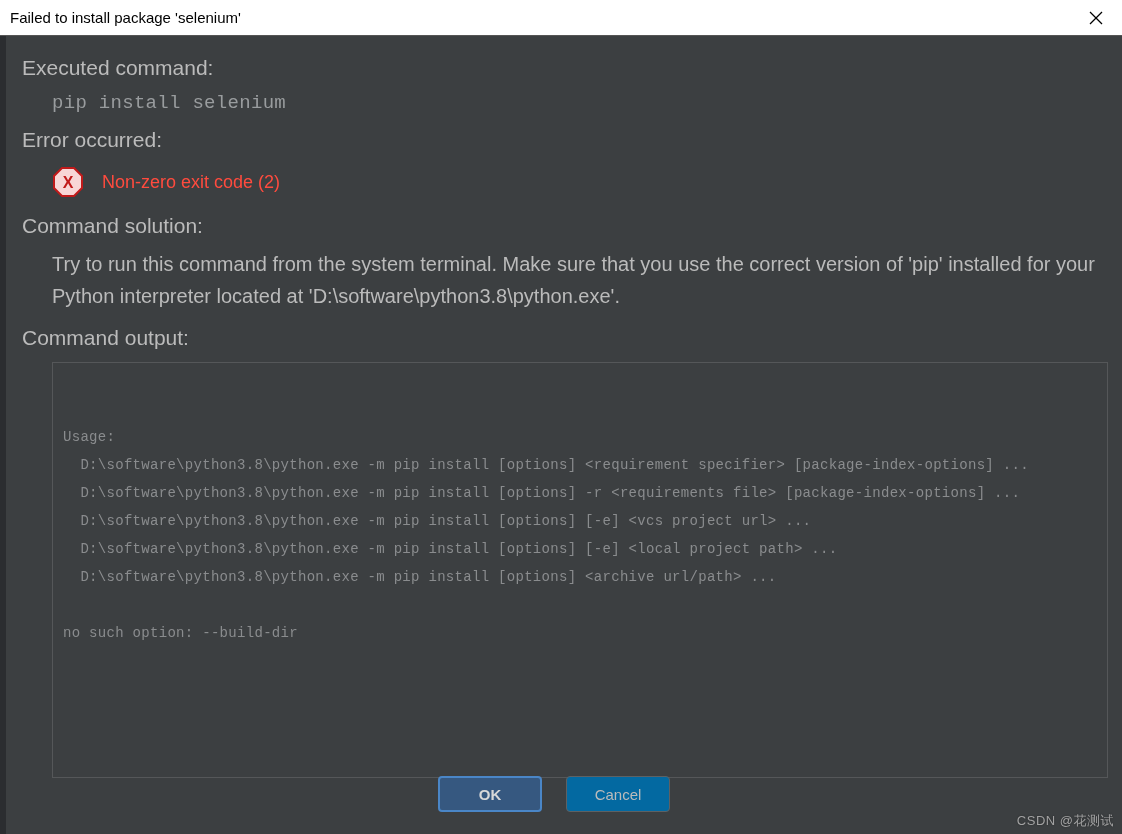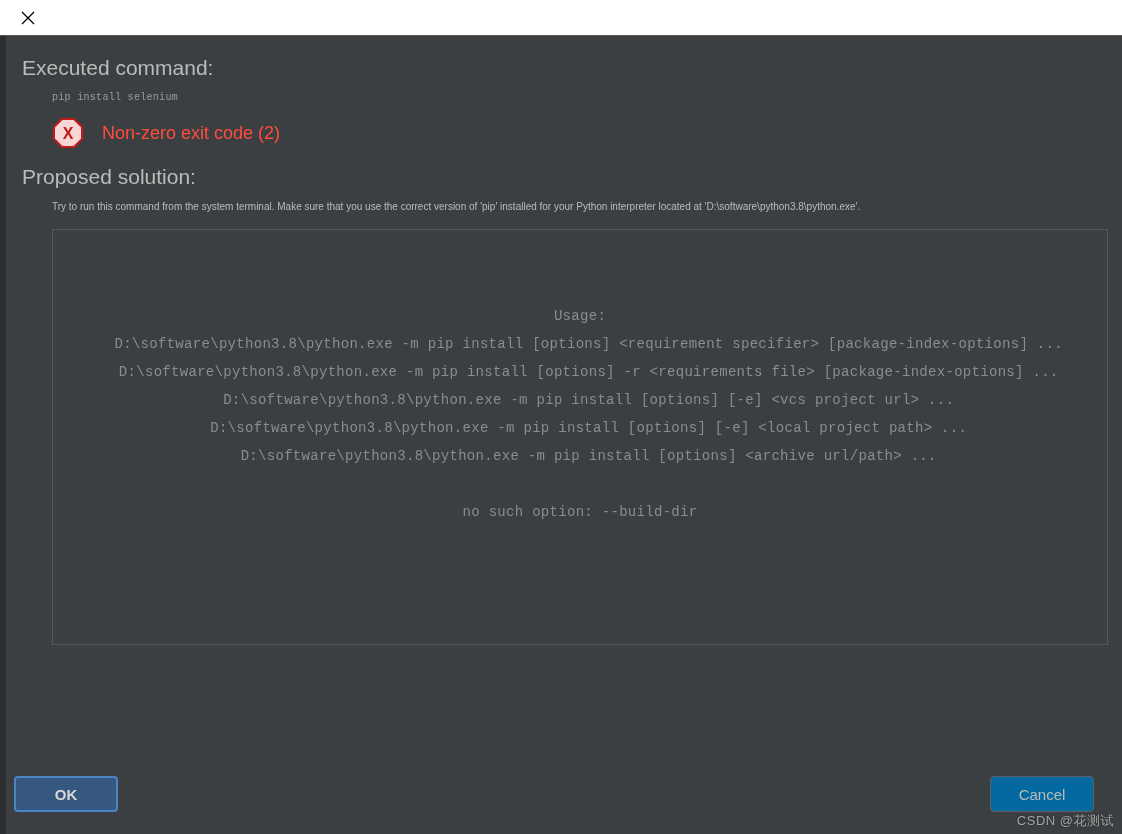--- a/index.html
+++ b/index.html
@@ -38,67 +38,66 @@
     padding: 12px 16px 0 16px;
   }
   .section-label {
     color: #bbbbbb;
     font-size: 21px;
     margin: 8px 0 10px 0;
   }
   .cmd {
     font-family: "Consolas", "Courier New", monospace;
     color: #999c9e;
-    font-size: 10px;
+    font-size: 19px;
     margin: 12px 0 14px 30px;
     letter-spacing: 0.3px;
   }
   .error-row {
     display: flex;
     align-items: center;
     gap: 18px;
     margin: 14px 0 16px 30px;
   }
   .error-row .badge {
     width: 32px; height: 32px;
     display: flex; align-items: center; justify-content: center;
   }
   .error-row .msg {
     color: #ff4b3e;
     font-size: 18px;
   }
   .solution-text {
     color: #bbbbbb;
-    font-size: 10px;
+    font-size: 20px;
     line-height: 1.6;
     margin: 10px 0 14px 30px;
     max-width: 1060px;
   }
   .output-box {
     margin: 12px 0 15px 30px;
     width: 1056px;
     height: 416px;
     border: 1px solid #555759;
     background: #3c3f41;
-    padding: 16px 10px;
+    padding: 4px 10px;
     font-family: "Consolas", "Courier New", monospace;
     color: #8a8c8e;
     font-size: 14px;
     white-space: pre;
     overflow: hidden;
     line-height: 2.0;
     letter-spacing: 0.3px;
-    text-align: center;
   }
   .button-row {
     position: absolute;
     left: 14px; right: 0; bottom: 0;
     height: 66px;
     display: flex;
-    justify-content: space-between;
+    justify-content: center;
     align-items: center;
     gap: 24px;
     padding: 0 28px 14px 0;
   }
   .btn {
     min-width: 104px;
     height: 36px;
     border-radius: 4px;
     display: flex; align-items: center; justify-content: center;
     font-size: 15px;
@@ -123,48 +122,51 @@
     font-size: 13px;
     letter-spacing: 0.5px;
     pointer-events: none;
     text-shadow: 0 0 2px rgba(0,0,0,0.4);
   }
 </style>
 </head>
 <body>
 
 <div class="titlebar">
+  <div class="title">Failed to install package 'selenium'</div>
   <div class="close">
     <svg viewBox="0 0 14 14">
       <line x1="1" y1="1" x2="13" y2="13" stroke="#000" stroke-width="1.3"></line>
       <line x1="13" y1="1" x2="1" y2="13" stroke="#000" stroke-width="1.3"></line>
     </svg>
   </div>
 </div>
 
 <div class="left-gutter"></div>
 
 <div class="content-wrap">
 
   <div class="section-label">Executed command:</div>
   <div class="cmd">pip install selenium</div>
 
+  <div class="section-label">Error occurred:</div>
   <div class="error-row">
     <div class="badge">
       <svg viewBox="0 0 32 32" width="32" height="32">
         <polygon points="10,2 22,2 30,10 30,22 22,30 10,30 2,22 2,10" fill="#f8d6d6" stroke="#c01a1a" stroke-width="2"></polygon>
         <text x="16" y="22" text-anchor="middle" font-family="Arial" font-weight="bold" font-size="16" fill="#c01a1a">X</text>
       </svg>
     </div>
     <div class="msg">Non-zero exit code (2)</div>
   </div>
 
-  <div class="section-label">Proposed solution:</div>
+  <div class="section-label">Command solution:</div>
   <div class="solution-text">Try to run this command from the system terminal. Make sure that you use the correct version of 'pip' installed for your Python interpreter located at 'D:\software\python3.8\python.exe'.</div>
 
+  <div class="section-label">Command output:</div>
   <div class="output-box">
 
 Usage:
   D:\software\python3.8\python.exe -m pip install [options] &lt;requirement specifier&gt; [package-index-options] ...
   D:\software\python3.8\python.exe -m pip install [options] -r &lt;requirements file&gt; [package-index-options] ...
   D:\software\python3.8\python.exe -m pip install [options] [-e] &lt;vcs project url&gt; ...
   D:\software\python3.8\python.exe -m pip install [options] [-e] &lt;local project path&gt; ...
   D:\software\python3.8\python.exe -m pip install [options] &lt;archive url/path&gt; ...
 
 no such option: --build-dir</div>

